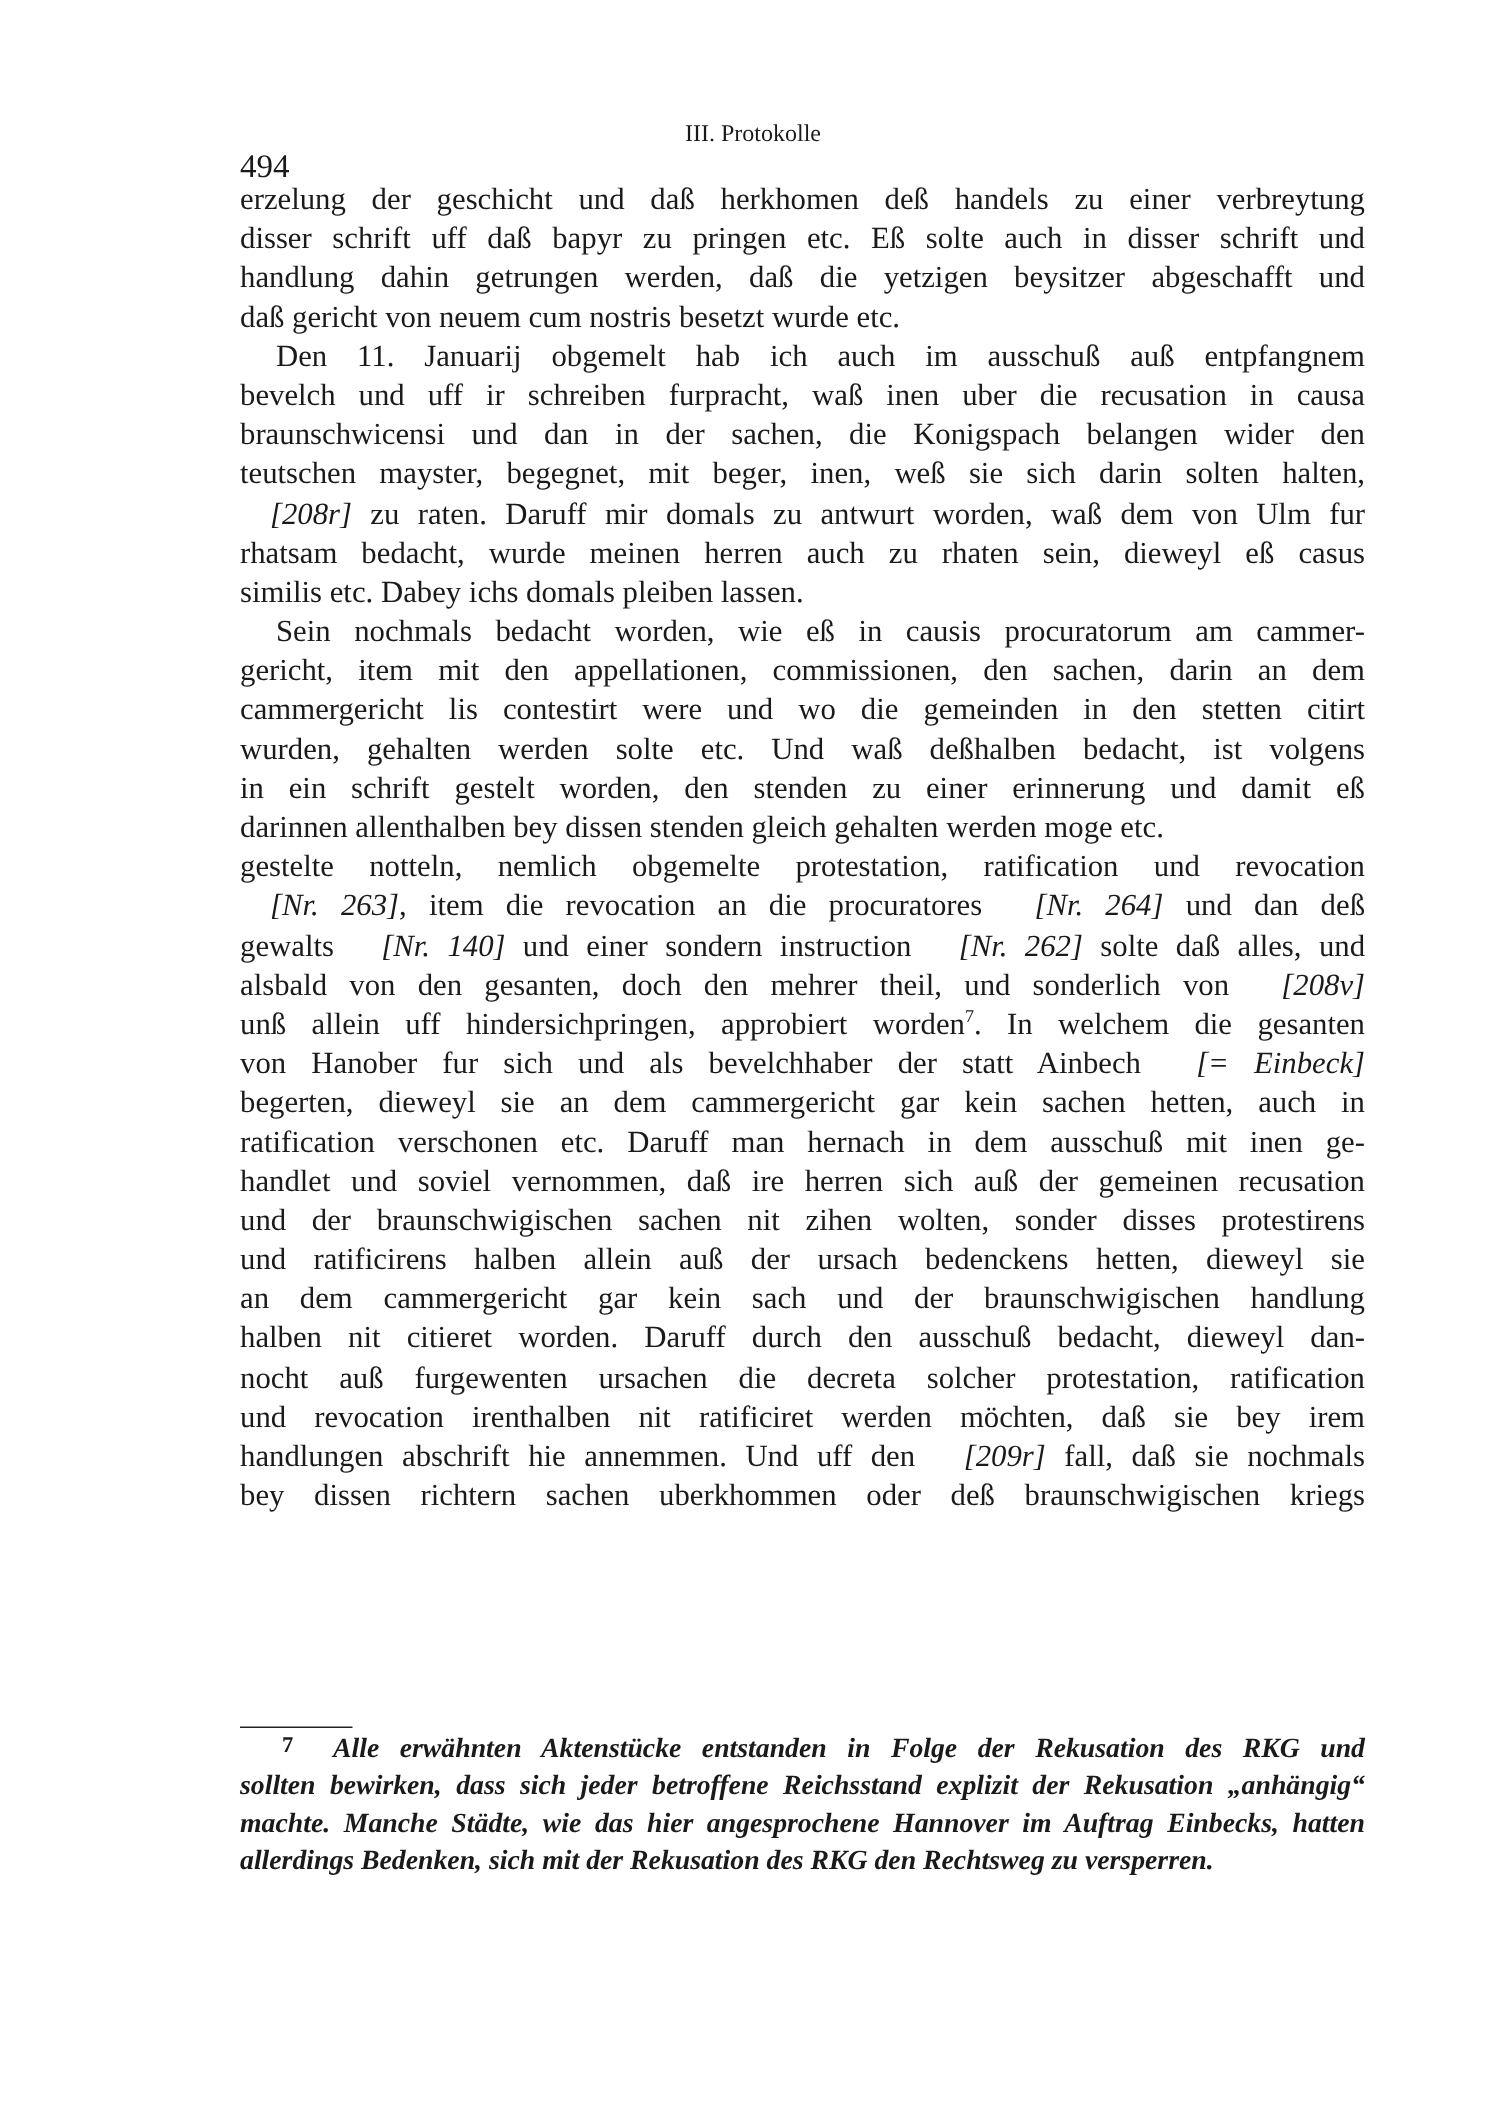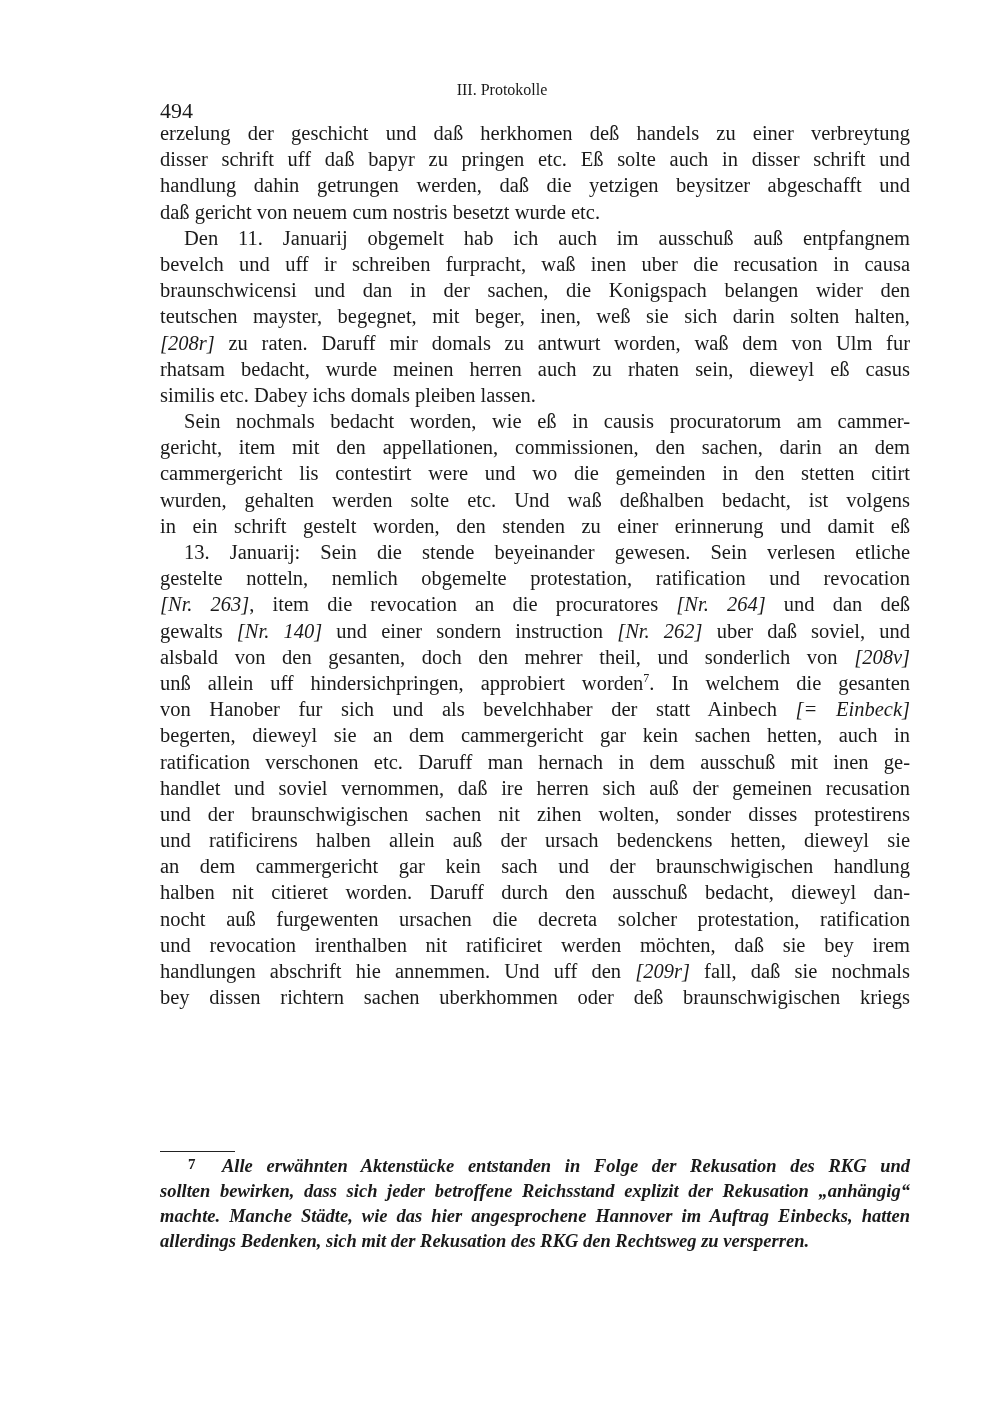--- a/index.html
+++ b/index.html
@@ -5,21 +5,21 @@
   html, body { margin: 0; padding: 0; background: #ffffff; }
   body { width: 1004px; height: 1418px; position: relative; overflow: hidden;
          font-family: "Liberation Serif", "DejaVu Serif", serif; color: #1a1a1a; }
   .page-number { position: absolute; left: 160px; top: 78px; font-size: 22px; margin-top: 20px; }
   .running-head { position: absolute; left: 0; width: 1004px; top: 81px; text-align: center; font-size: 16px; }
   .body-text { position: absolute; left: 160px; top: 120px; width: 750px; }
   .line { display: block; height: 26.2px; line-height: 26.2px; font-size: 20.5px;
           text-align: justify; text-align-last: justify; white-space: nowrap; overflow: visible; }
   .line.last { text-align-last: left; }
   .line.indent { padding-left: 24px; }
-  .line .it { font-style: italic; }
+  .line .it { font-style: italic; margin-left: 20px; }
   .fn-rule { position: absolute; left: 160px; top: 1151px; width: 75px; border-top: 1px solid #222; }
   .footnote { position: absolute; left: 160px; top: 1154px; width: 750px; }
   .fline { display: block; height: 25px; line-height: 25px; font-size: 18.5px; font-style: italic;
            text-align: justify; text-align-last: justify; white-space: nowrap; font-weight: bold; }
   .fline.last { text-align-last: left; }
   .fn-marker { font-style: normal; font-size: 15px; display: inline-block; width: 62px; padding-left: 28px; box-sizing: border-box; vertical-align: top; line-height: 20px; }
   sup { font-size: 12px; line-height: 0; }
 </style>
 </head>
 <body>
@@ -39,25 +39,25 @@
   <span class="line">teutschen mayster, begegnet, mit beger, inen, weß sie sich darin solten halten,</span>
   <span class="line"><span class="it">[208r]</span> <span>zu raten. Daruff mir domals zu antwurt worden, waß dem von Ulm fur</span></span>
   <span class="line">rhatsam bedacht, wurde meinen herren auch zu rhaten sein, dieweyl eß casus</span>
   <span class="line last">similis etc. Dabey ichs domals pleiben lassen.</span>
 
   <span class="line indent">Sein nochmals bedacht worden, wie eß in causis procuratorum am cammer-</span>
   <span class="line">gericht, item mit den appellationen, commissionen, den sachen, darin an dem</span>
   <span class="line">cammergericht lis contestirt were und wo die gemeinden in den stetten citirt</span>
   <span class="line">wurden, gehalten werden solte etc. Und waß deßhalben bedacht, ist volgens</span>
   <span class="line">in ein schrift gestelt worden, den stenden zu einer erinnerung und damit eß</span>
+  <span class="line last">darinnen allenthalben bey dissen stenden gleich gehalten werden moge etc.</span>
 
-  <span class="line indent">13. Januarij: Sein die stende beyeinander gewesen. Sein verlesen etliche</span>
   <span class="line">gestelte notteln, nemlich obgemelte protestation, ratification und revocation</span>
   <span class="line"><span class="it">[Nr. 263]</span><span>, item die revocation an die procuratores</span> <span class="it">[Nr. 264]</span> <span>und dan deß</span></span>
-  <span class="line"><span>gewalts</span> <span class="it">[Nr. 140]</span> <span>und einer sondern instruction</span> <span class="it">[Nr. 262]</span> <span>uber daß soviel, und</span></span>
+  <span class="line"><span>gewalts</span> <span class="it">[Nr. 140]</span> <span>und einer sondern instruction</span> <span class="it">[Nr. 262]</span> <span>solte daß alles, und</span></span>
   <span class="line"><span>alsbald von den gesanten, doch den mehrer theil, und sonderlich von</span> <span class="it">[208v]</span></span>
   <span class="line"><span>unß allein uff hindersichpringen, approbiert worden</span><sup>7</sup><span>. In welchem die gesanten</span></span>
   <span class="line"><span>von Hanober fur sich und als bevelchhaber der statt Ainbech</span> <span class="it">[= Einbeck]</span></span>
   <span class="line">begerten, dieweyl sie an dem cammergericht gar kein sachen hetten, auch in</span>
   <span class="line">ratification verschonen etc. Daruff man hernach in dem ausschuß mit inen ge-</span>
   <span class="line">handlet und soviel vernommen, daß ire herren sich auß der gemeinen recusation</span>
   <span class="line">und der braunschwigischen sachen nit zihen wolten, sonder disses protestirens</span>
   <span class="line">und ratificirens halben allein auß der ursach bedenckens hetten, dieweyl sie</span>
   <span class="line">an dem cammergericht gar kein sach und der braunschwigischen handlung</span>
   <span class="line">halben nit citieret worden. Daruff durch den ausschuß bedacht, dieweyl dan-</span>

